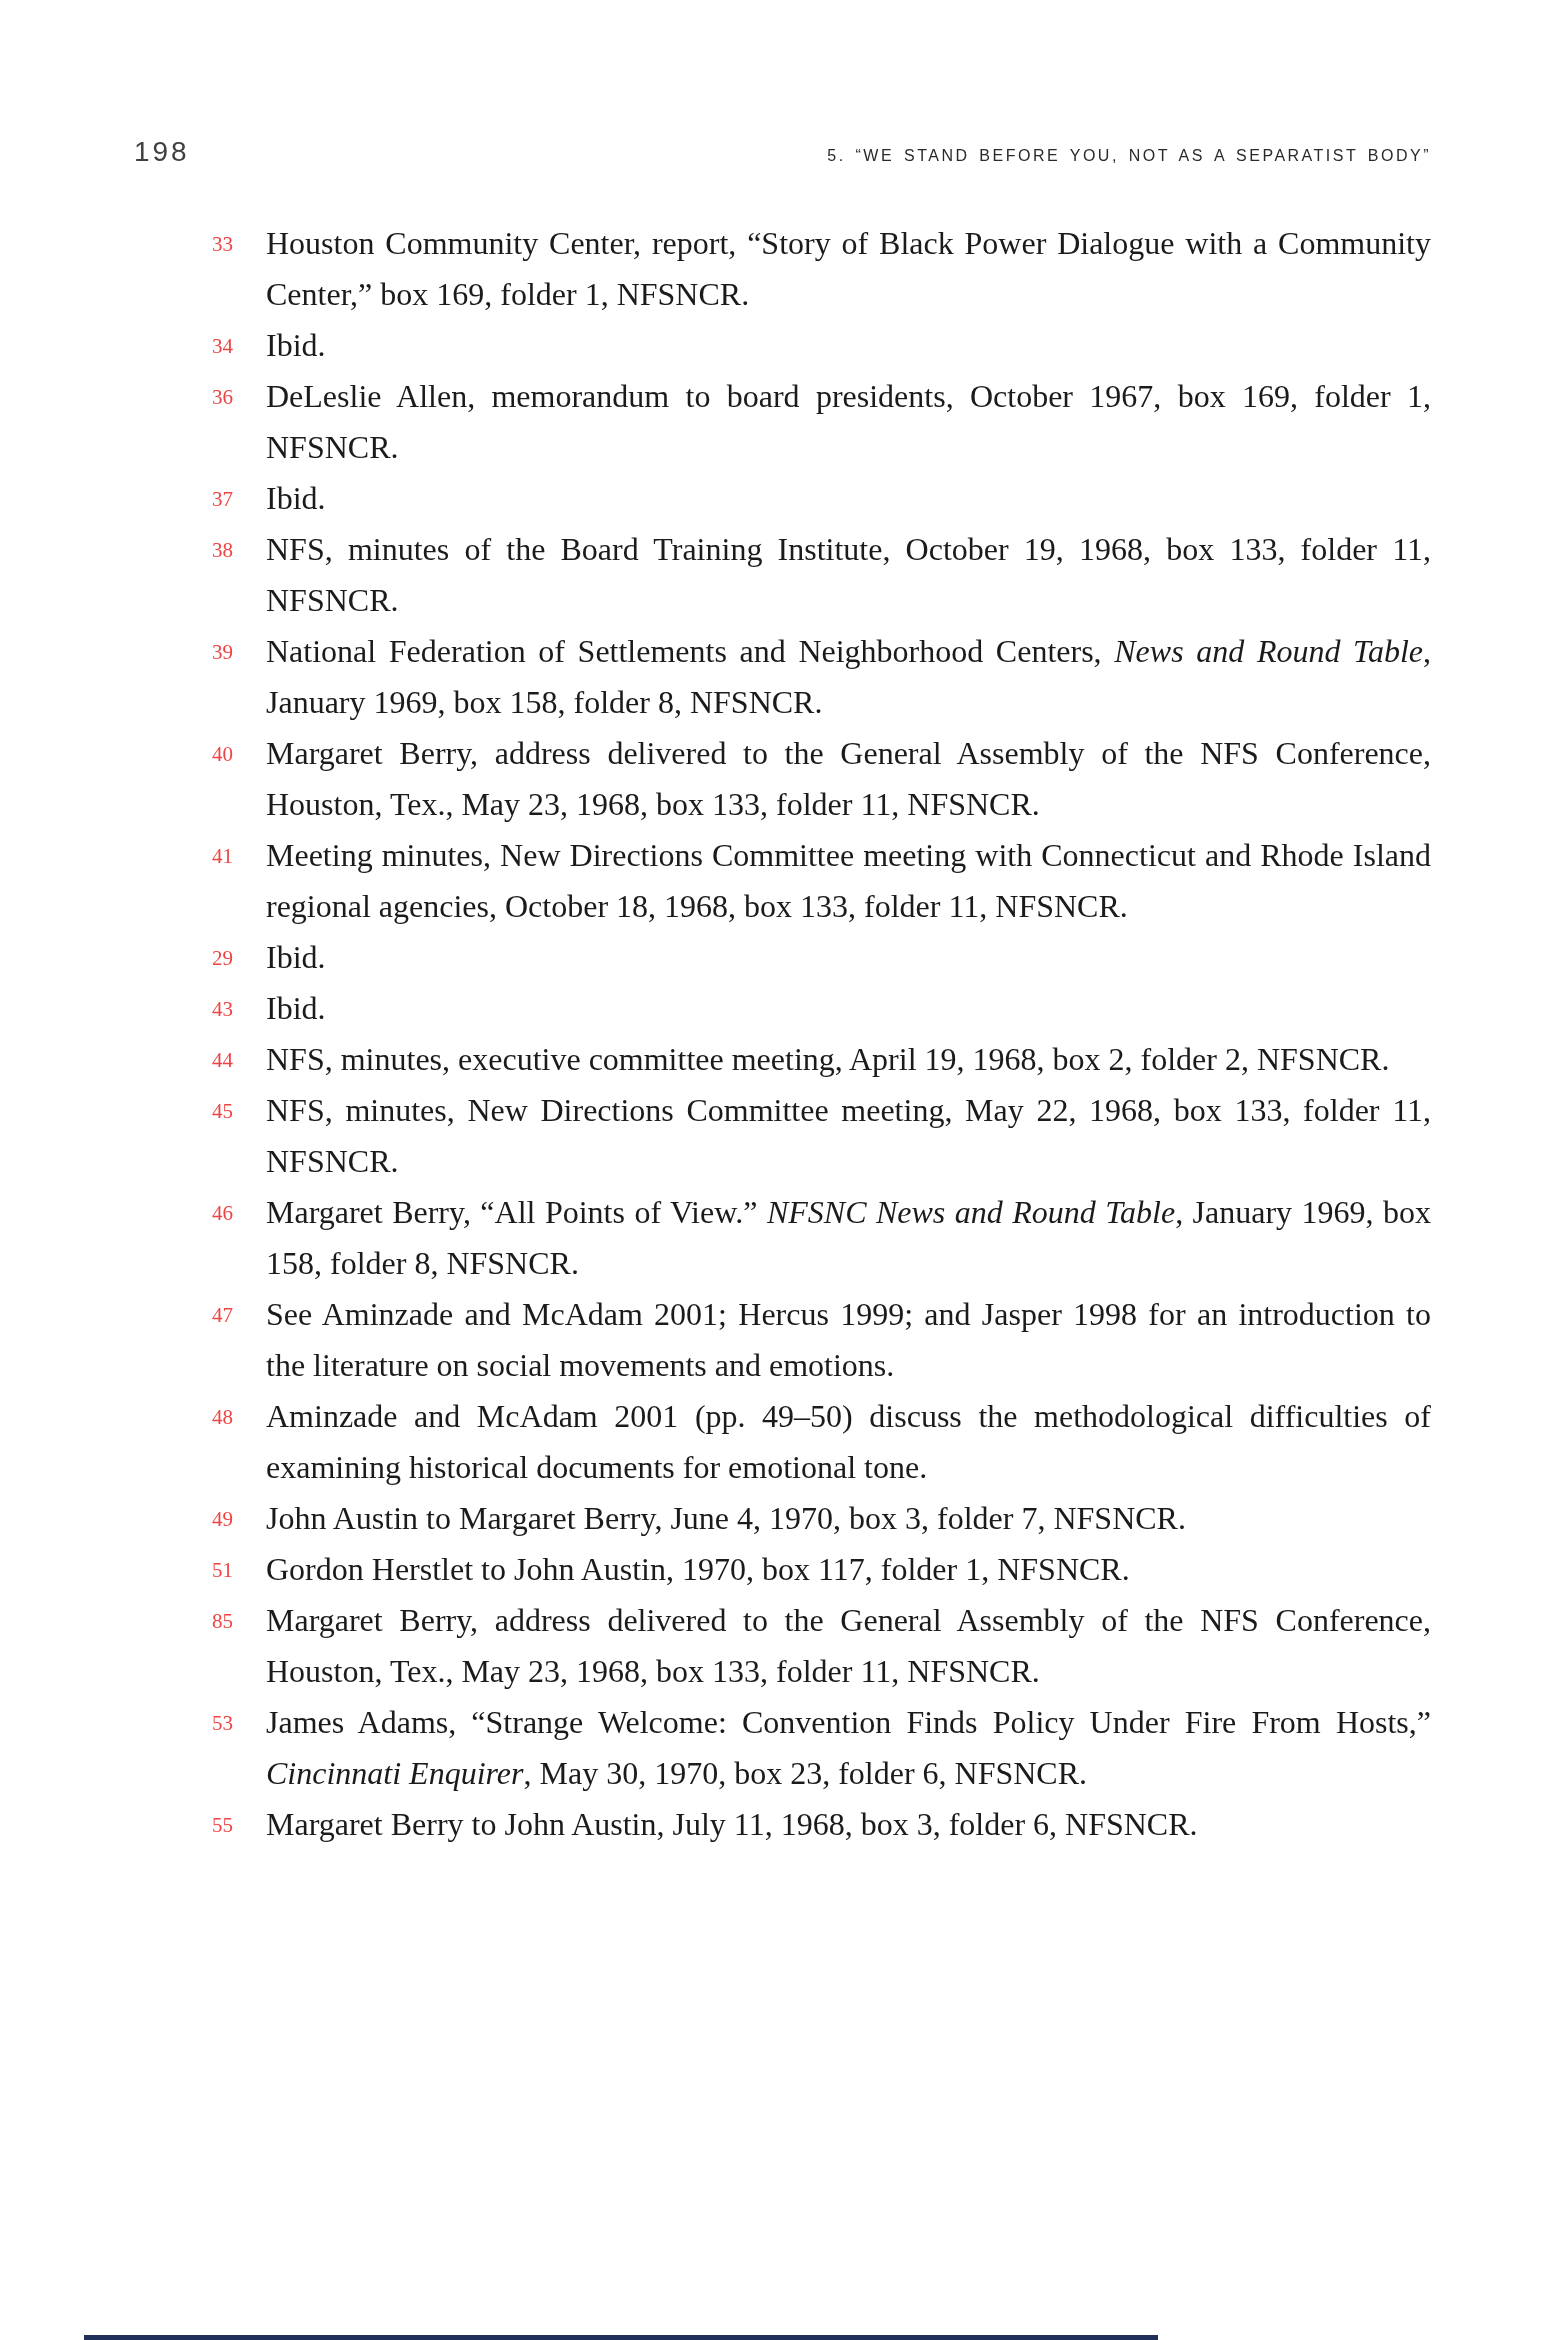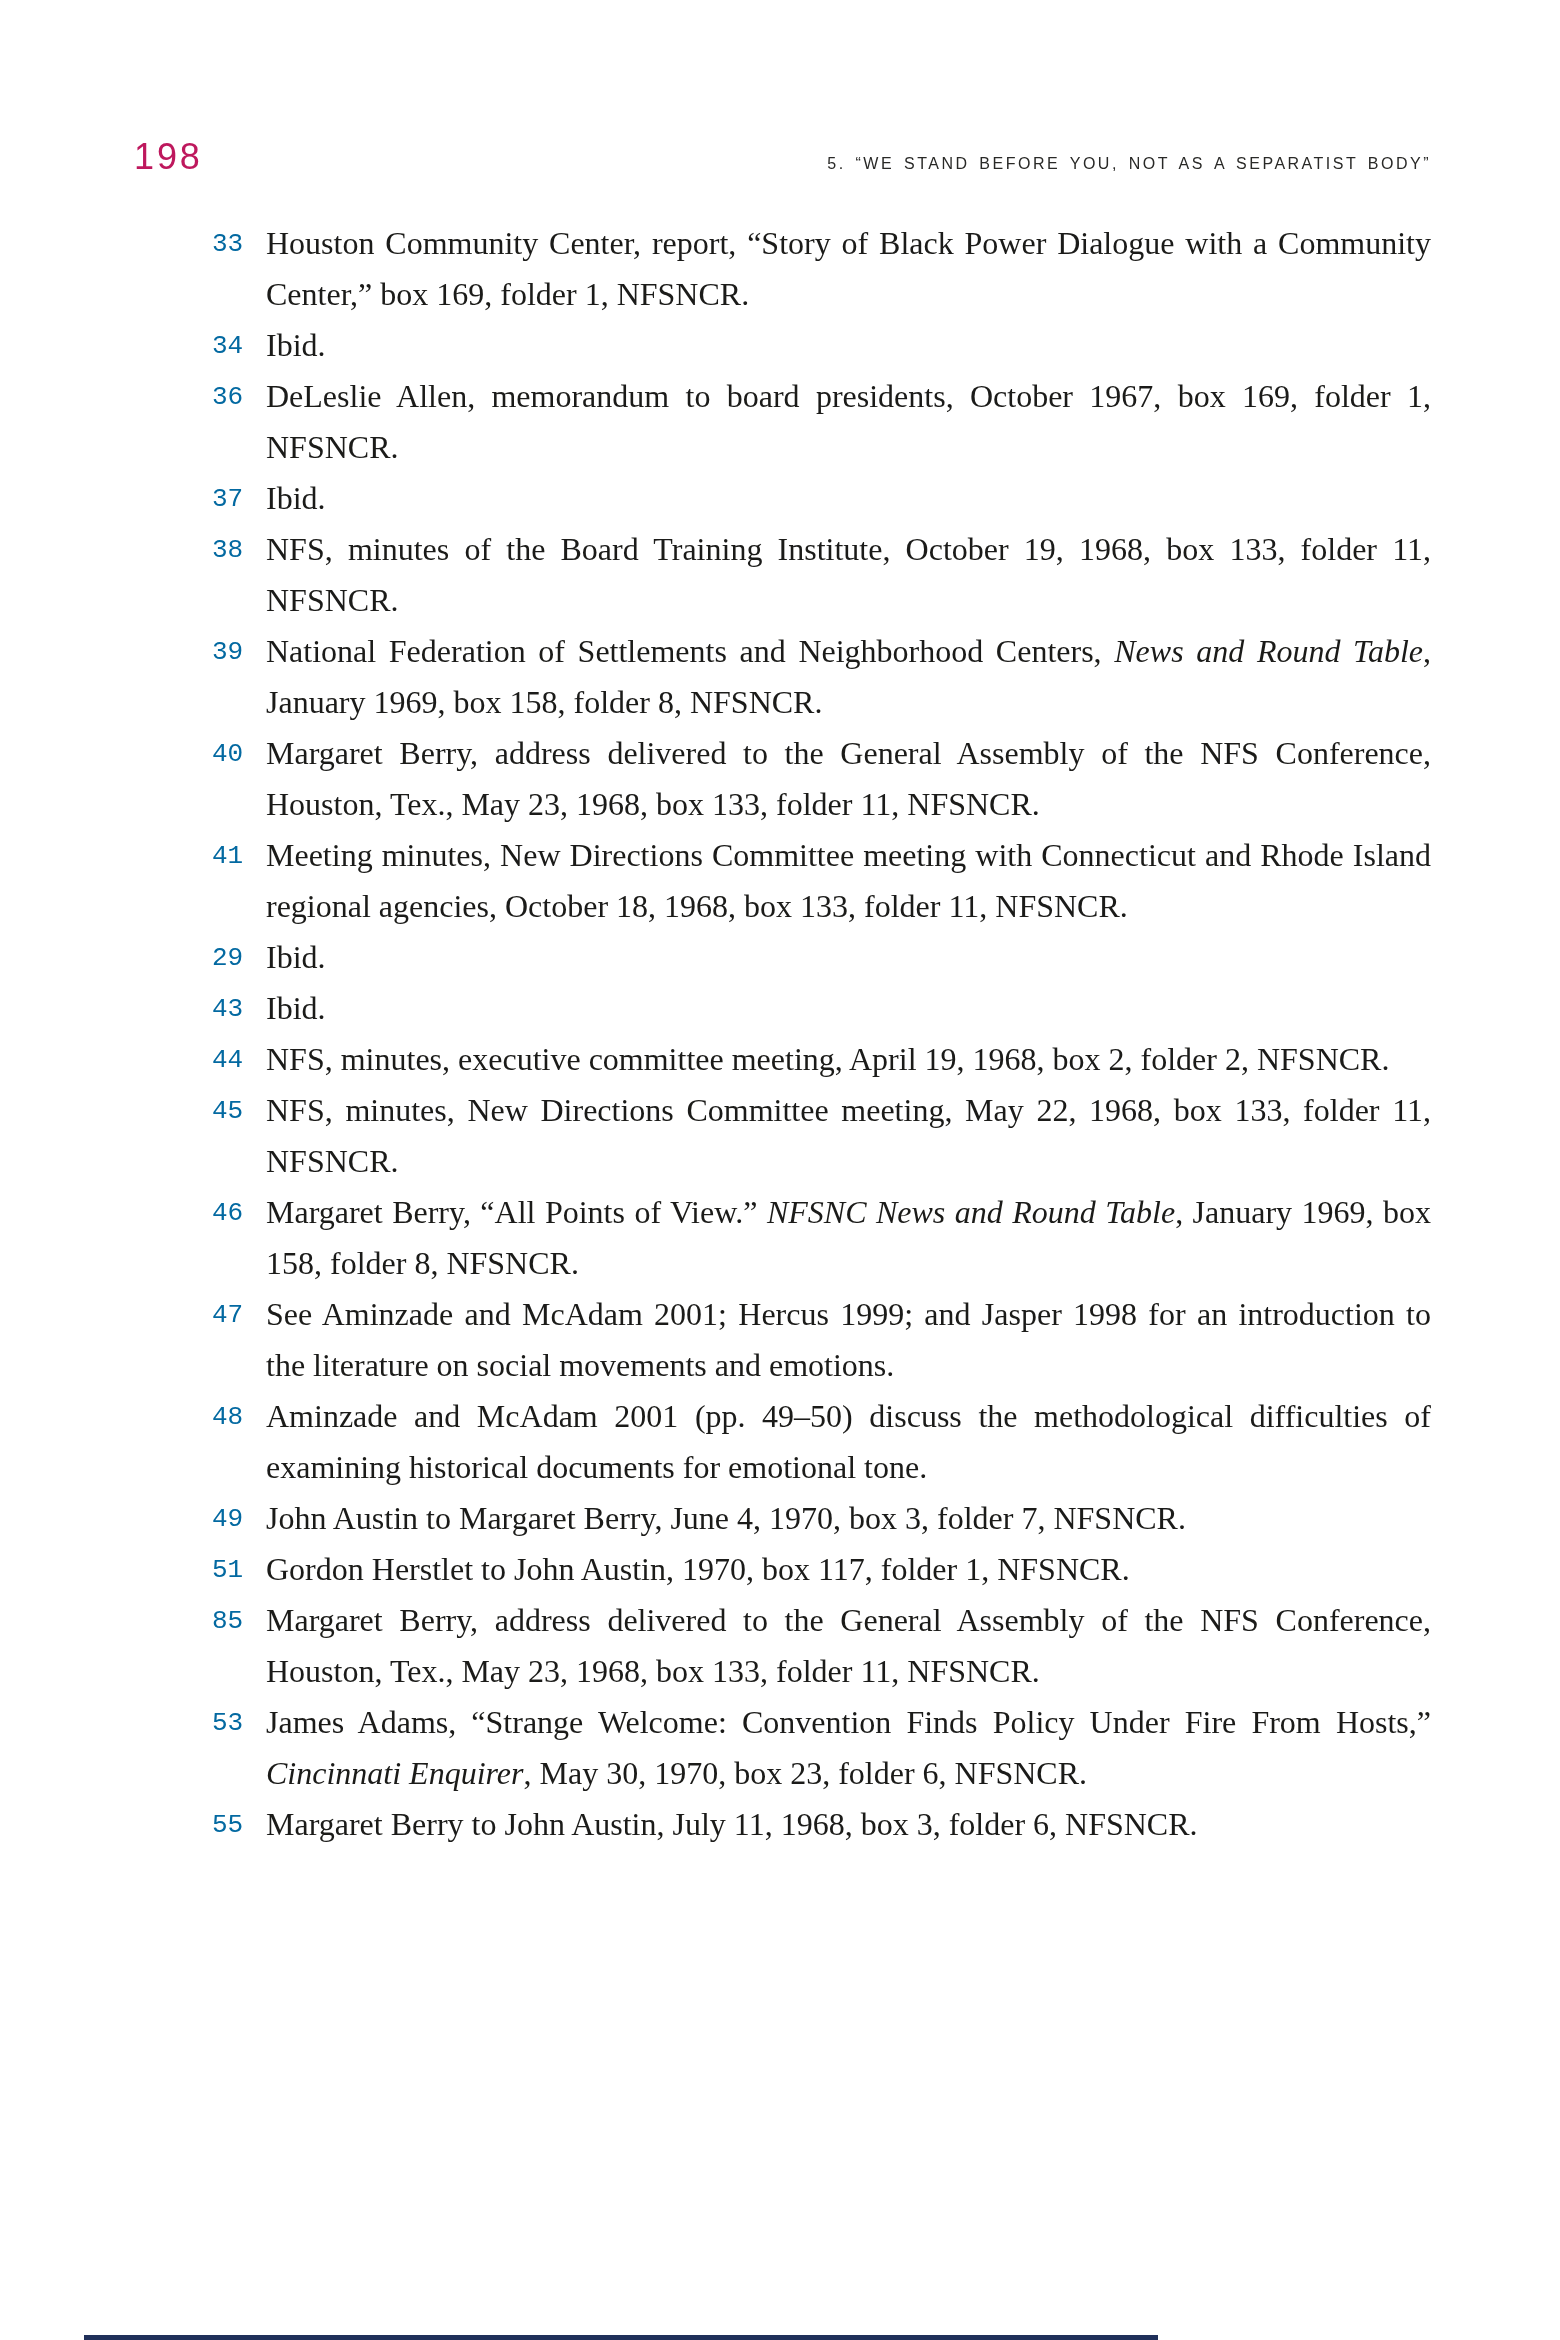--- a/index.html
+++ b/index.html
@@ -20,24 +20,24 @@
     position: absolute;
     top: 136px;
     left: 134px;
     right: 130px;
     display: flex;
     justify-content: space-between;
     align-items: baseline;
     font-family: "Liberation Sans", sans-serif;
   }
   .page-number {
-    font-size: 36px;
+    font-size: 28px;
     letter-spacing: 2.9px;
     font-weight: 500;
-    color: #be185d;
+    color: #404040;
   }
   .running-head {
     font-size: 16px;
     letter-spacing: 2.5px;
     word-spacing: 2.9px;
     color: #292927;
     text-transform: uppercase;
     white-space: nowrap;
   }
   .notes {
@@ -51,23 +51,23 @@
     text-align: justify;
     font-size: 32px;
     line-height: 51px;
   }
   .note-num {
     position: absolute;
     left: -54px;
     top: 0;
     height: 51px;
     line-height: 53px;
-    font-family: Liberation Mono, monospace;
-    font-size: 26px;
-    color: #0369a1;
+    font-family: Liberation Serif, serif;
+    font-size: 21px;
+    color: #ef4444;
   }
   .note-text i {
     font-style: italic;
   }
   .bottom-bar {
     position: absolute;
     left: 84px;
     bottom: 0;
     width: 1074px;
     height: 5.7px;

